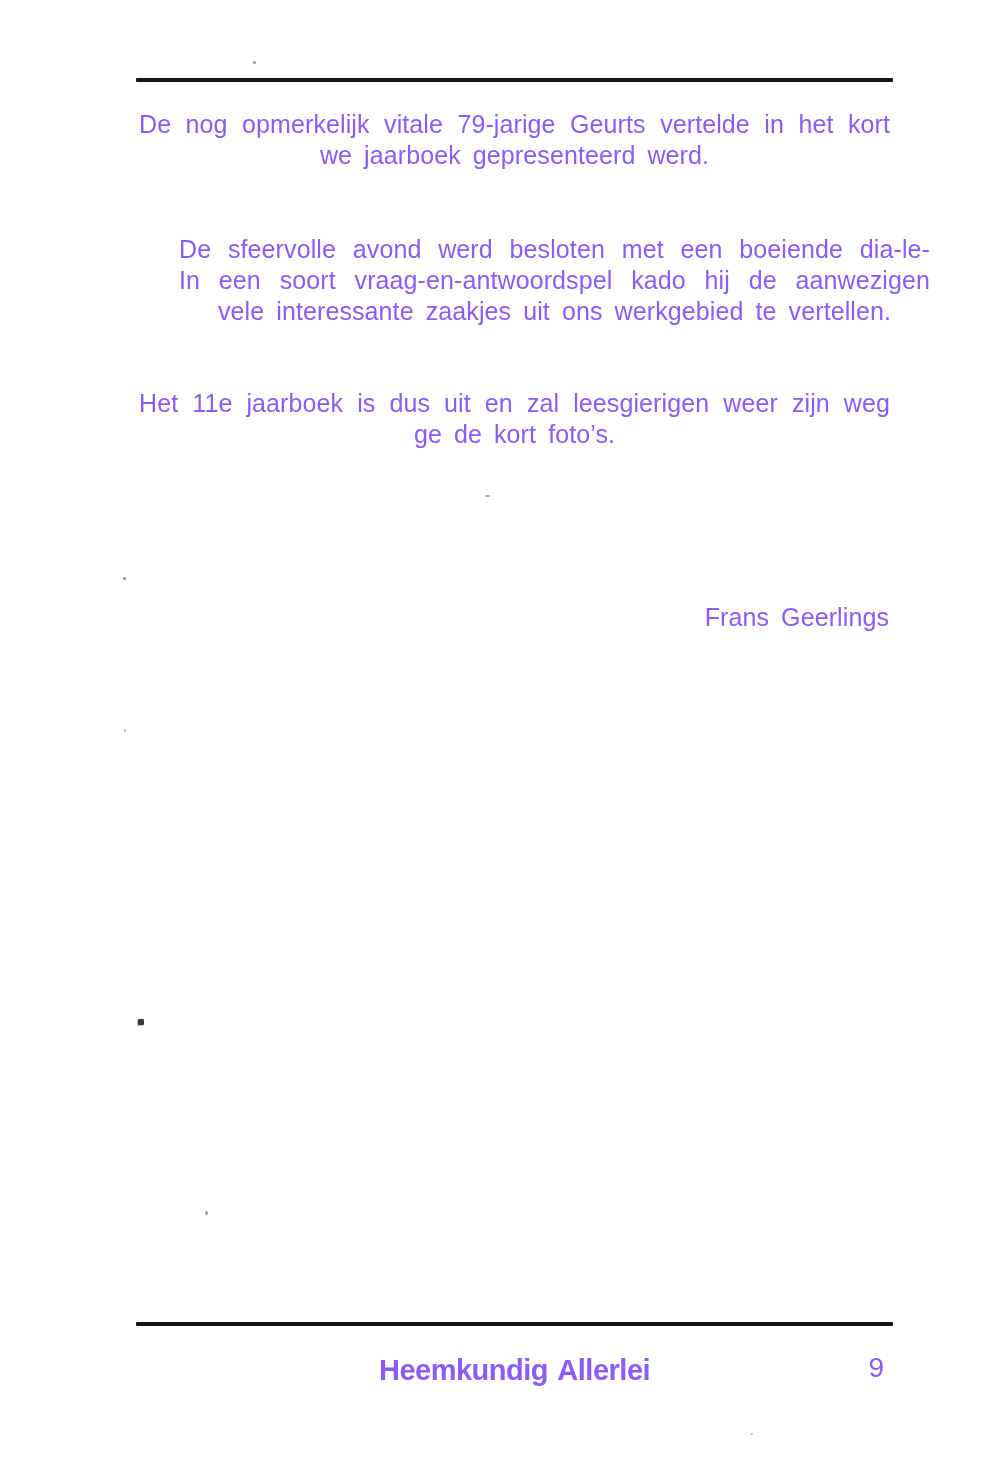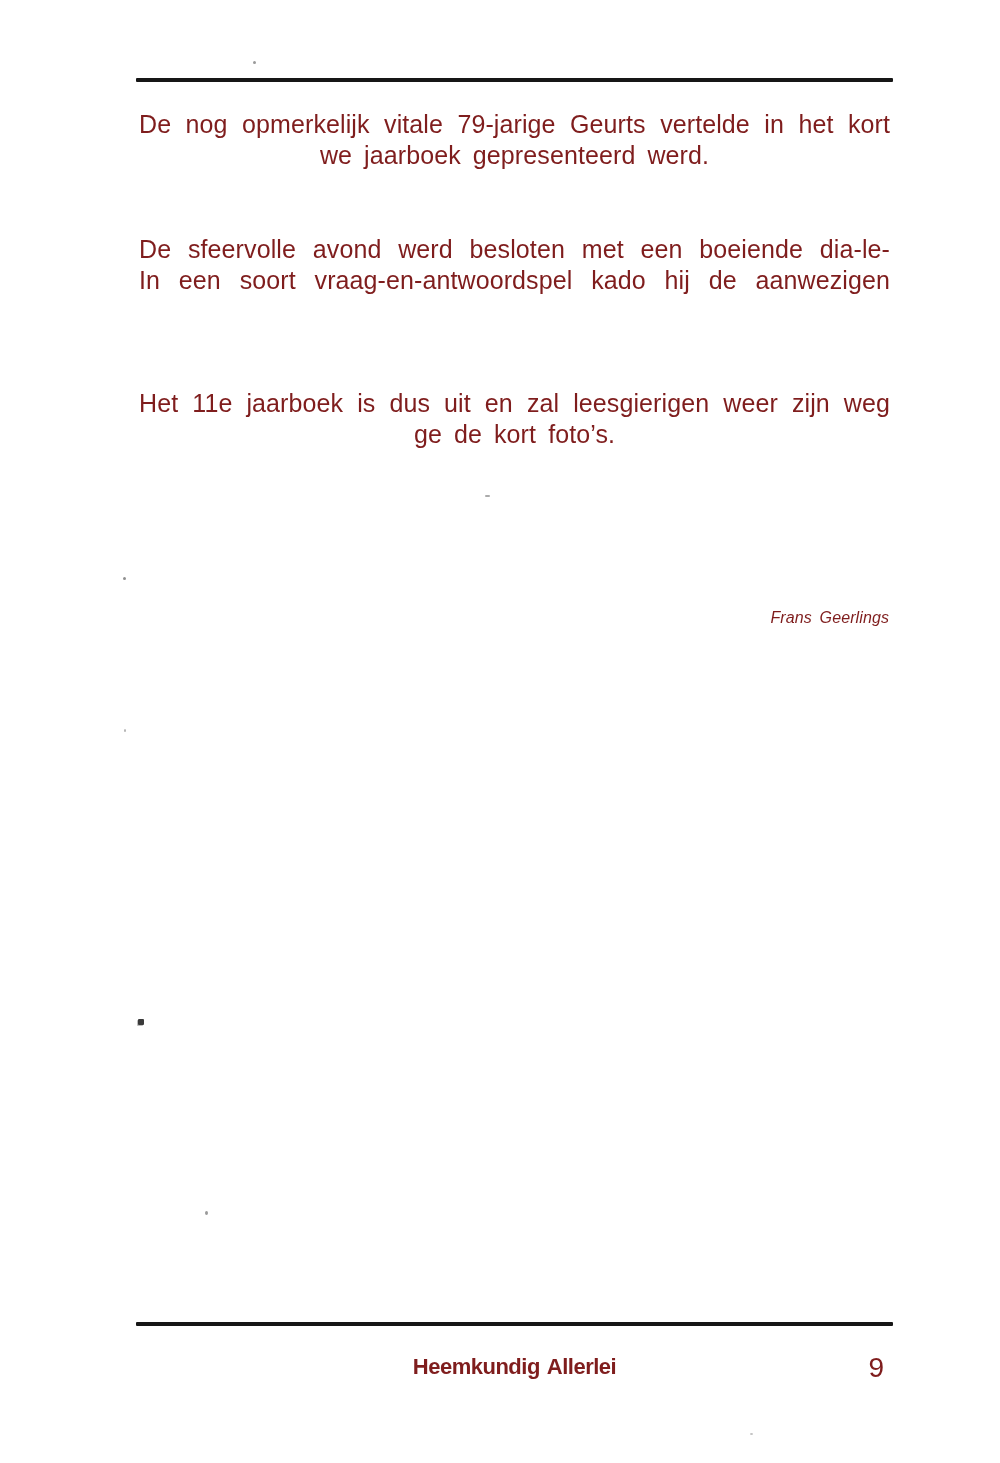--- a/index.html
+++ b/index.html
@@ -3,21 +3,21 @@
 <meta charset="utf-8">
 <style>
   html, body { margin: 0; padding: 0; background: #e8e8e8; }
   .page {
     position: relative;
     width: 1000px;
     height: 1463px;
     margin: 0 auto;
     background: #ffffff;
     font-family: "Liberation Sans", "DejaVu Sans", sans-serif;
-    color: #7f1d1d;
+    color: #8b5cf6;
     overflow: hidden;
     -webkit-font-smoothing: antialiased;
   }
   .rule {
     position: absolute;
     left: 136px;
     width: 757px;
     height: 4px;
     background: #161616;
     border-radius: 1px;
@@ -27,44 +27,43 @@
   .body-text {
     position: absolute;
     left: 139px;
     width: 751px;
     font-size: 25px;
     line-height: 31.2px;
     word-spacing: 0.2em;
     letter-spacing: 0.1px;
   }
   .para-1 { top: 109px; }
-  .para-2 { top: 234px; }
+  .para-2 { top: 234px; margin-left: 40px; }
   .para-3 { top: 388px; }
   .line { text-align: center; }
   .line.just {
     text-align: justify;
     text-align-last: justify;
   }
   .signature {
     position: absolute;
     right: 111px;
     top: 602px;
-    font-size: 16px;
+    font-size: 25px;
     line-height: 31.2px;
     word-spacing: 0.2em;
     letter-spacing: 0.1px;
-    font-style: italic;
   }
   .footer-title {
     position: absolute;
     left: 139px;
     width: 751px;
     top: 1354px;
     text-align: center;
-    font-size: 22px;
+    font-size: 29px;
     font-weight: 700;
     letter-spacing: -0.5px;
     word-spacing: 0.1em;
   }
   .page-num {
     position: absolute;
     right: 116px;
     top: 1352px;
     font-size: 28px;
     font-weight: 400;
@@ -79,20 +78,21 @@
   <div class="rule rule-top"></div>
 
   <div class="body-text para-1">
     <div class="line just">De nog opmerkelijk vitale 79-jarige Geurts vertelde in het kort</div>
     <div class="line">we jaarboek gepresenteerd werd.</div>
   </div>
 
   <div class="body-text para-2">
     <div class="line just">De sfeervolle avond werd besloten met een boeiende dia-le-</div>
     <div class="line just">In een soort vraag-en-antwoordspel kado hij de aanwezigen</div>
+    <div class="line">vele interessante zaakjes uit ons werkgebied te vertellen.</div>
   </div>
 
   <div class="body-text para-3">
     <div class="line just">Het 11e jaarboek is dus uit en zal leesgierigen weer zijn weg</div>
     <div class="line">ge de kort foto’s.</div>
   </div>
 
   <div class="signature">Frans Geerlings</div>
 
   <div class="rule rule-bottom"></div>

